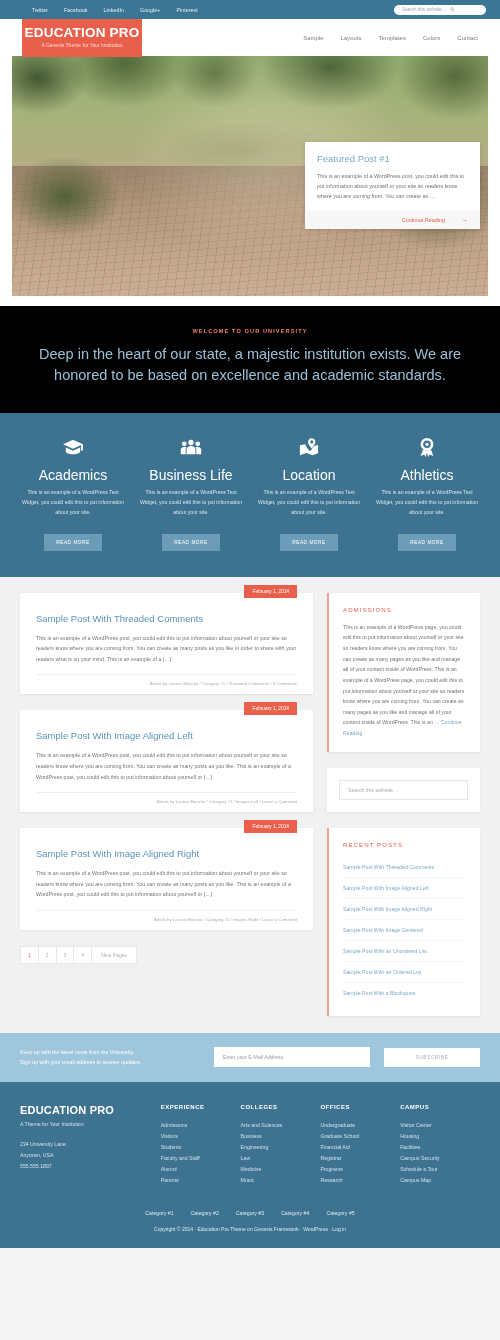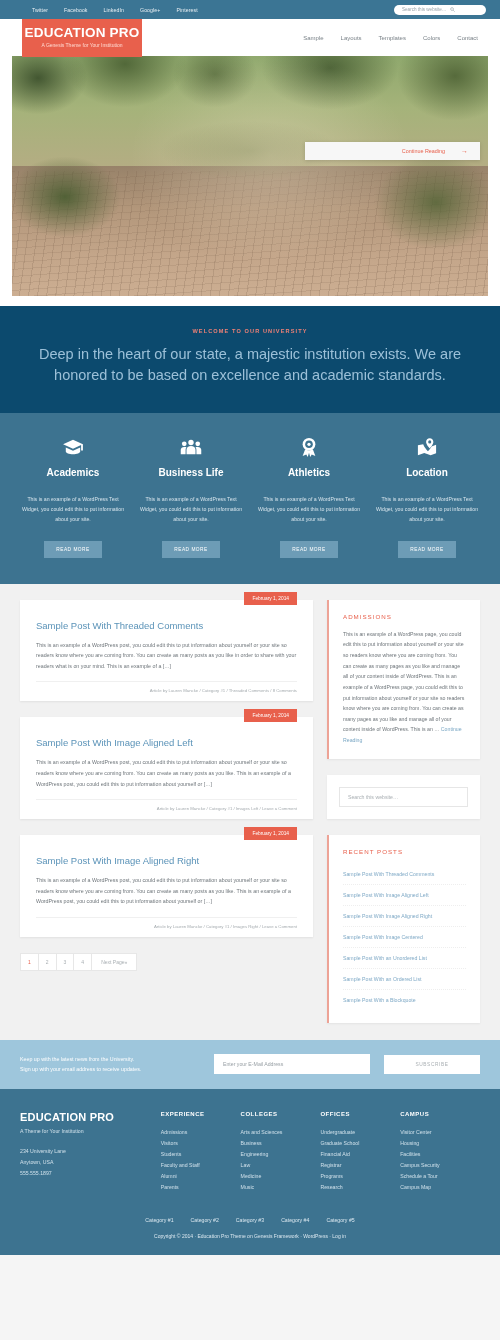--- a/index.html
+++ b/index.html
@@ -118,39 +118,39 @@
   .featured-foot .arw { color: #e8604c; font-size: 7px; line-height: 1; }
 
   .hero-frame-l, .hero-frame-r {
     position: absolute; bottom: 0; width: 12px; height: 250px; background: #fff;
   }
   .hero-frame-l { left: 0; } .hero-frame-r { right: 0; }
   .hero-bottom-bar { position:absolute; left:0; right:0; bottom:0; height:10px; background:#fff; }
 
   
   .welcome {
-    background: #0c4a6e; padding: 22px 34px 28px 34px; text-align: center;
+    background: #000000; padding: 22px 34px 28px 34px; text-align: center;
   }
   .welcome .kicker {
     color: #ef8176; font-size: 5.6px; letter-spacing: 1.1px; font-weight: bold;
     margin-bottom: 10px;
   }
   .welcome .lead {
     color: #9cc0d8; font-size: 14.5px; line-height: 1.42; font-weight: normal;
   }
 
   
   .features {
     background: #3d7390; padding: 22px 14px 26px 14px;
     display: flex;
   }
   .feat { flex: 1; text-align: center; padding: 0 7px; }
   .feat .ico { height: 24px; display:flex; align-items:center; justify-content:center; margin-bottom: 8px; }
   .feat .ico svg { fill: #fff; }
-  .feat h3 { color: #fff; font-size: 10px; font-weight: bold; margin-bottom: 16px; }
+  .feat h3 { color: #fff; font-size: 14px; font-weight: normal; margin-bottom: 4px; }
   .feat p { color: #d6e4ec; font-size: 5.2px; line-height: 1.95; margin-bottom: 12px; }
   .feat .btn {
     display: inline-block; background: #6d9cb6; color: #fff;
     font-size: 4.8px; letter-spacing: .5px; padding: 6px 12px;
   }
 
   
   .content { background: #f1f1f1; padding: 16px 20px 1px 20px; display: flex; gap: 14px; }
   .posts { width: 293px; }
   .post {
@@ -271,20 +271,24 @@
       <div class="hero-sky"></div>
       <div class="hero-path"></div>
       <div class="hero-bricks"></div>
       <div class="hero-trees"></div>
       <div class="hero-shrubL"></div>
       <div class="hero-shrubR"></div>
       <div class="hero-glow"></div>
     </div>
 
     <div class="featured">
+      <div class="featured-body">
+        <h2>Featured Post #1</h2>
+        <p>This is an example of a WordPress post, you could edit this to put information about yourself or your site so readers know where you are coming from. You can create as …</p>
+      </div>
       <div class="featured-foot">
         <span class="cr">Continue Reading</span>
         <span class="arw">→</span>
       </div>
     </div>
 
     <div class="hero-frame-l"></div>
     <div class="hero-frame-r"></div>
     <div class="hero-bottom-bar"></div>
   </div>
@@ -316,40 +320,40 @@
             <path d="M4.5 10C2.3 10 .6 11.3.6 13v5H6v-5c0-1.2.4-2.2 1-3-.8-.1-1.6 0-2.5 0z"></path>
             <path d="M19.5 10c-.9 0-1.7-.1-2.5 0 .6.8 1 1.8 1 3v5h5.4v-5c0-1.7-1.7-3-3.9-3z"></path>
           </svg>
       </div>
       <h3>Business Life</h3>
       <p>This is an example of a WordPress Text Widget, you could edit this to put information about your site.</p>
       <span class="btn">READ MORE</span>
     </div>
     <div class="feat">
       <div class="ico">
+        <svg width="22" height="20" viewBox="0 0 24 22">
+            <path d="M15 1.5c-2.2 0-4 1.8-4 4 0 2.8 4 7 4 7s4-4.2 4-7c0-2.2-1.8-4-4-4zm0 5.6a1.7 1.7 0 1 1 0-3.4 1.7 1.7 0 0 1 0 3.4z"></path>
+            <path d="M2 9v11l7-2.4 7 2.4 6-2.2V8.6l-5 1.8c-.6 1.1-1.4 2.2-2 3l-2 2.3-2-2.3c-1-1.2-2.6-3.3-3.2-5.3L2 9z"></path>
+          </svg>
+      </div>
+      <h3>Location</h3>
+      <p>This is an example of a WordPress Text Widget, you could edit this to put information about your site.</p>
+      <span class="btn">READ MORE</span>
+    </div>
+    <div class="feat">
+      <div class="ico">
         <svg width="20" height="20" viewBox="0 0 22 22">
             <circle cx="11" cy="8" r="7" fill="#fff"></circle>
             <circle cx="11" cy="8" r="4.2" fill="#3d7390"></circle>
             <circle cx="11" cy="8" r="1.8" fill="#fff"></circle>
             <path d="M6.8 13.6 4 21l4-1.7L9.6 22l2-6.6z"></path>
             <path d="M15.2 13.6 18 21l-4-1.7L12.4 22l-2-6.6z"></path>
           </svg>
       </div>
       <h3>Athletics</h3>
-      <p>This is an example of a WordPress Text Widget, you could edit this to put information about your site.</p>
-      <span class="btn">READ MORE</span>
-    </div>
-    <div class="feat">
-      <div class="ico">
-        <svg width="22" height="20" viewBox="0 0 24 22">
-            <path d="M15 1.5c-2.2 0-4 1.8-4 4 0 2.8 4 7 4 7s4-4.2 4-7c0-2.2-1.8-4-4-4zm0 5.6a1.7 1.7 0 1 1 0-3.4 1.7 1.7 0 0 1 0 3.4z"></path>
-            <path d="M2 9v11l7-2.4 7 2.4 6-2.2V8.6l-5 1.8c-.6 1.1-1.4 2.2-2 3l-2 2.3-2-2.3c-1-1.2-2.6-3.3-3.2-5.3L2 9z"></path>
-          </svg>
-      </div>
-      <h3>Location</h3>
       <p>This is an example of a WordPress Text Widget, you could edit this to put information about your site.</p>
       <span class="btn">READ MORE</span>
     </div>
   </div>
 
   <div class="content">
 
     <div class="posts">
 
       <article class="post">

